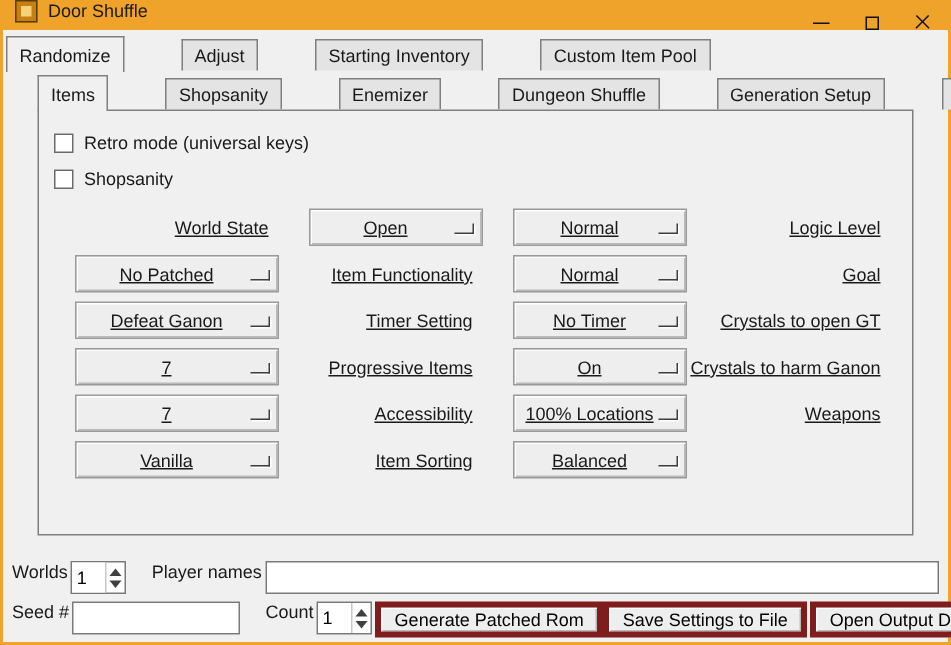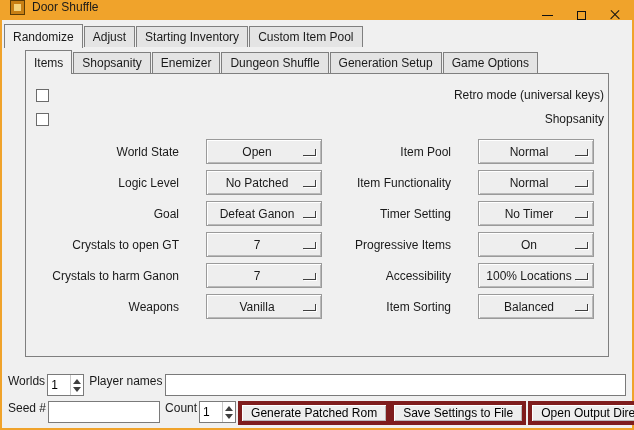--- a/index.html
+++ b/index.html
@@ -17,36 +17,36 @@
   .win-controls { margin-left:auto; display:flex; height:30px; }
   .win-btn { width:34px; height:30px; display:flex; align-items:center; justify-content:center; cursor:default; }
   .glyph-min { width:11px; height:1px; background:#111; }
   .glyph-max { width:9px; height:9px; border:1px solid #111; }
   .glyph-close { position:relative; width:12px; height:12px; }
   .glyph-close::before, .glyph-close::after { content:""; position:absolute; left:0; top:5px; width:12px; height:1.4px; background:#111; }
   .glyph-close::before { transform:rotate(45deg); }
   .glyph-close::after  { transform:rotate(-45deg); }
 
   
-  .tabs { display:flex; align-items:flex-end; position:relative; }
+  .tabs { display:flex; align-items:flex-end; position:relative;gap:37px; }
   .tabs-primary { margin:3px 0 2px 2px; }
   .tab { border:1px solid #7f7f7f; border-bottom:none; background:#e4e4e4;
          padding:3px 8px 3px 8px; margin-top:3px; margin-right:1px; white-space:nowrap; }
   .tab.selected { background:#f0f0f0; margin-top:0; padding-top:5px; padding-bottom:4px;
                   position:relative; z-index:2; margin-bottom:-1px; }
   .inner-notebook { margin:0 23px; }
   .pane { border:1px solid #7f7f7f; background:#f0f0f0; height:284px; padding:9px 4px 0 4px; position:relative; z-index:1; }
 
   
-  .check-row { display:flex; align-items:center; height:24px; padding-left:6px;justify-content:space-between; }
+  .check-row { display:flex; align-items:center; height:24px; padding-left:6px; }
   .checkbox { width:13px; height:13px; background:#fff; border:1px solid #6b6b6b; margin-right:7px; flex:0 0 auto; }
 
   
   .grid { display:grid; grid-template-columns:156px 136px 136px 136px; grid-auto-rows:31px;
-          align-items:center; margin-top:5px; }
+          align-items:center; margin-top:5px;text-decoration:underline; }
   .field-label { text-align:right; padding-right:7px; white-space:nowrap; }
   .dropdown { height:25px; background:#eeeeee; border:1px solid #9a9a9a;
               box-shadow:inset 1px 1px 0 #ffffff, inset -1px -1px 0 #b9b9b9;
               display:flex; align-items:center; position:relative; cursor:default;margin-left:20px; }
   .dd-value { flex:1; text-align:center; padding-right:14px; }
   .dd-indicator { position:absolute; right:5px; bottom:7px; width:13px; height:7px;
                   border-bottom:1px solid #3f3f3f; border-right:1px solid #3f3f3f;
                   box-shadow:1px 1px 0 #ffffff; }
 
   
@@ -61,21 +61,21 @@
   .spin { display:flex; height:22px; background:#fff; border:1px solid #7a7a7a; align-items:stretch; }
   .spin-input { width:22px; border:none; outline:none; font-family:"Liberation Sans", sans-serif; font-size:12px; padding:1px 3px; }
   .spin-btns { display:flex; flex-direction:column; justify-content:center; padding:0 2px; border-left:1px solid #c8c8c8; }
   .arrow-up { width:0; height:0; border-left:4px solid transparent; border-right:4px solid transparent;
               border-bottom:5px solid #3f3f3f; margin:1.5px 0; }
   .arrow-down { width:0; height:0; border-left:4px solid transparent; border-right:4px solid transparent;
               border-top:5px solid #3f3f3f; margin:1.5px 0; }
   .btn { height:24px; background:#eeeeee; border:4px solid #7f1d1d;
          box-shadow:inset 1px 1px 0 #ffffff, inset -1px -1px 0 #b9b9b9;
          font-family:"Liberation Sans", sans-serif; font-size:12px; padding:0 9px; white-space:nowrap; cursor:default; }
-  .mL { margin-left:5px; }
+  .mL { margin-left:17px; }
   .mL2 { margin-left:2px; }
   .spacer { flex:1 1 auto; }
 </style>
 </head>
 <body>
 
 <div class="window">
 
   <div class="titlebar">
     <div class="app-icon"></div>
@@ -121,21 +121,20 @@
         <span>Shopsanity</span>
       </div>
 
       <div class="grid">
 
         <span class="field-label">World State</span>
         <div class="dropdown">
           <span class="dd-value">Open</span>
           <span class="dd-indicator"></span>
         </div>
-        <span class="field-label">Item Pool</span>
         <div class="dropdown">
           <span class="dd-value">Normal</span>
           <span class="dd-indicator"></span>
         </div>
 
         <span class="field-label">Logic Level</span>
         <div class="dropdown">
           <span class="dd-value">No Patched</span>
           <span class="dd-indicator"></span>
         </div>

